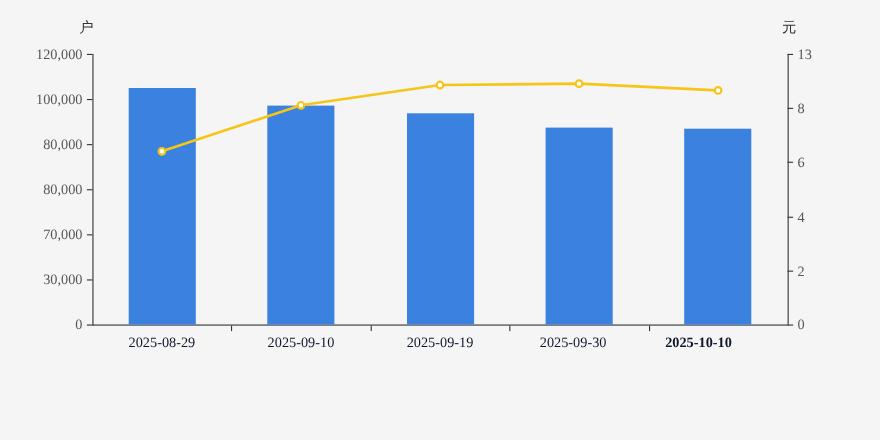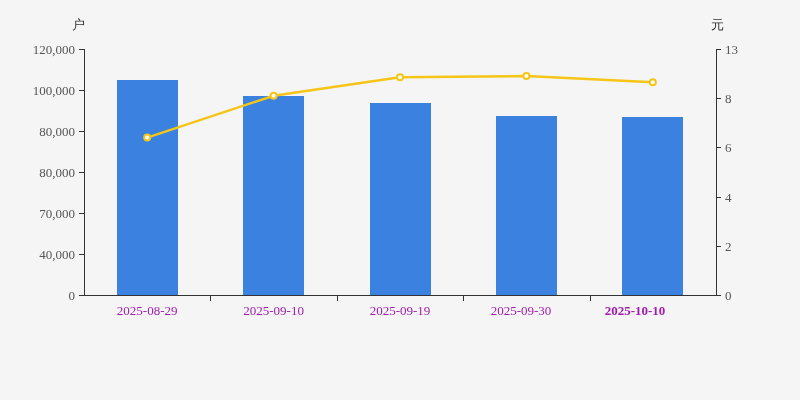--- a/index.html
+++ b/index.html
@@ -61,21 +61,21 @@
   .x-tick {
     position: absolute;
     width: 1px;
     height: 5px;
     background: #333333;
     top: 296px;
   }
   .x-label {
     position: absolute;
     font-size: 13px;
-    color: #a21caf;
+    color: #0f172a;
     font-family: "Liberation Serif", serif;
     top: 303px;
     text-align: center;
     transform: translateX(-50%);
     white-space: nowrap;
   }
   #line-layer {
     position: absolute;
     left: 0; top: 0;
     width: 800px; height: 400px;
@@ -92,21 +92,21 @@
   <div class="axis-unit" id="right-axis-unit">元</div>
 
   <div class="axis-line" id="left-axis-line"></div>
   <div class="axis-line" id="right-axis-line"></div>
   <div class="axis-line" id="x-axis-line"></div>
 
   <div id="left-ticks">
       <div class="tick-mark" style="left: 79px; top: 295px;"></div>
       <div class="tick-label left" style="right: 725px; top: 295px;">0</div>
       <div class="tick-mark" style="left: 79px; top: 254px;"></div>
-      <div class="tick-label left" style="right: 725px; top: 254px;">40,000</div>
+      <div class="tick-label left" style="right: 725px; top: 254px;">30,000</div>
       <div class="tick-mark" style="left: 79px; top: 213px;"></div>
       <div class="tick-label left" style="right: 725px; top: 213px;">70,000</div>
       <div class="tick-mark" style="left: 79px; top: 172px;"></div>
       <div class="tick-label left" style="right: 725px; top: 172px;">80,000</div>
       <div class="tick-mark" style="left: 79px; top: 131px;"></div>
       <div class="tick-label left" style="right: 725px; top: 131px;">80,000</div>
       <div class="tick-mark" style="left: 79px; top: 90px;"></div>
       <div class="tick-label left" style="right: 725px; top: 90px;">100,000</div>
       <div class="tick-mark" style="left: 79px; top: 49px;"></div>
       <div class="tick-label left" style="right: 725px; top: 49px;">120,000</div>

